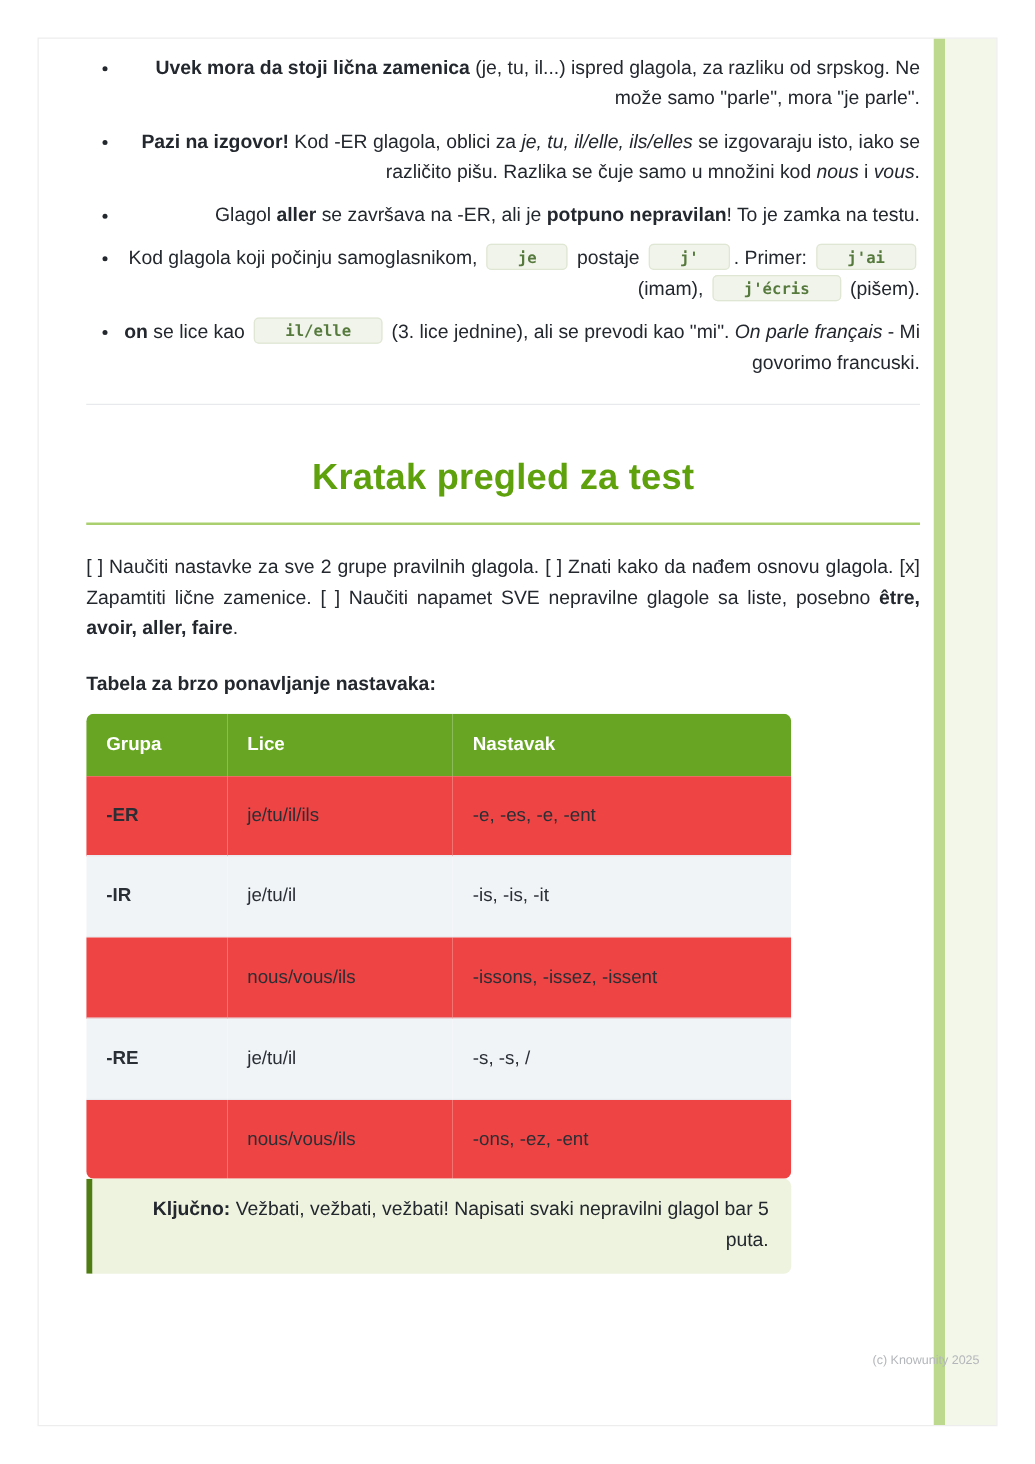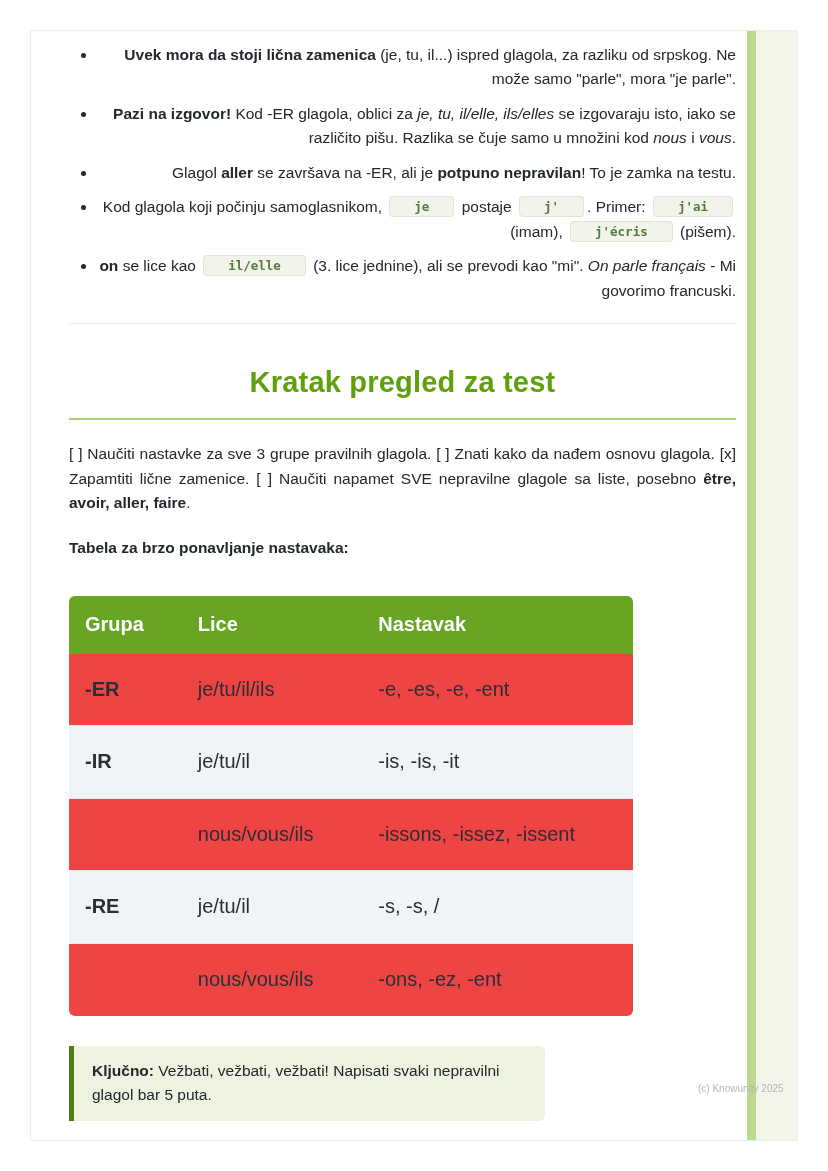--- a/index.html
+++ b/index.html
@@ -72,52 +72,52 @@
   }
   p.checklist {
     margin-top: 22px;
     text-align: justify;
   }
   p.table-label {
     margin-top: 20px;
     font-weight: 700;
   }
   table.review {
-    margin-top: 36px;
+    margin-top: 11px;
     width: 564px;
     border-collapse: separate;
     border-spacing: 0;
-    font-size: 20px;
+    font-size: 15px;
     border-radius: 6px;
     overflow: hidden;
   }
   table.review thead th {
     background: var(--table-header-green, #67a522);
     color: #ffffff;
     font-weight: 700;
     text-align: left;
     padding: 13px 16px;
   }
   table.review tbody td {
     padding: 20px 16px;
     background: #ef4444;
     border-bottom: 1px solid #e7eaee;
     color: #2a2e35;
   }
   table.review tbody tr:nth-child(even) td { background: #f1f4f7; }
   table.review tbody tr:last-child td { border-bottom: none; }
   table.review td.col-grupa { font-weight: 700; }
   .callout {
-    margin-top: 30px;
-    width: 476px;
+    width: 564px;
     background: var(--callout-bg, #edf3de);
     border-left: 5px solid var(--callout-border, #4f7d13);
     border-radius: 0 6px 6px 0;
     padding: 13px 18px;
     line-height: 1.6;
+    text-align: right;
   }
   .watermark {
     position: absolute;
     left: 698px;
     top: 1083px;
     font-size: 10px;
     color: #b3b6ba;
     z-index: 5;
     white-space: nowrap;
   }
@@ -136,21 +136,21 @@
         <li><span class="seg-bold">Pazi na izgovor!</span><span class="seg-normal"> Kod -ER glagola, oblici za </span><span class="seg-italic">je, tu, il/elle, ils/elles</span><span class="seg-normal"> se izgovaraju isto, iako se različito pišu. Razlika se čuje samo u množini kod </span><span class="seg-italic">nous</span><span class="seg-normal"> i </span><span class="seg-italic">vous</span><span class="seg-normal">.</span></li>
         <li><span class="seg-normal">Glagol </span><span class="seg-bold">aller</span><span class="seg-normal"> se završava na -ER, ali je </span><span class="seg-bold">potpuno nepravilan</span><span class="seg-normal">! To je zamka na testu.</span></li>
         <li><span class="seg-normal">Kod glagola koji počinju samoglasnikom, </span><span class="seg-code">je</span><span class="seg-normal"> postaje </span><span class="seg-code">j'</span><span class="seg-normal">. Primer: </span><span class="seg-code">j'ai</span><span class="seg-normal"> (imam), </span><span class="seg-code">j'écris</span><span class="seg-normal"> (pišem).</span></li>
         <li><span class="seg-bold">on</span><span class="seg-normal"> se lice kao </span><span class="seg-code">il/elle</span><span class="seg-normal"> (3. lice jednine), ali se prevodi kao "mi". </span><span class="seg-italic">On parle français</span><span class="seg-normal"> - Mi govorimo francuski.</span></li>
       </ul>
 
     <hr class="divider">
 
     <h2 class="section-title">Kratak pregled za test</h2>
 
-    <p class="checklist"><span class="seg-normal">[ ] Naučiti nastavke za sve 3 grupe pravilnih glagola. [ ] Znati kako da nađem osnovu glagola. [x] Zapamtiti lične zamenice. [ ] Naučiti napamet SVE nepravilne glagole sa liste, posebno </span><span class="seg-bold">être, avoir, aller, faire</span><span class="seg-normal">.</span></p>
+    <p class="checklist"><span class="seg-normal">[ ] Naučiti nastavke za sve 2 grupe pravilnih glagola. [ ] Znati kako da nađem osnovu glagola. [x] Zapamtiti lične zamenice. [ ] Naučiti napamet SVE nepravilne glagole sa liste, posebno </span><span class="seg-bold">être, avoir, aller, faire</span><span class="seg-normal">.</span></p>
 
     <p class="table-label">Tabela za brzo ponavljanje nastavaka:</p>
 
     <table class="review">
       <colgroup>
         <col style="width:20%">
         <col style="width:32%">
         <col style="width:48%">
       </colgroup>
       <thead>

